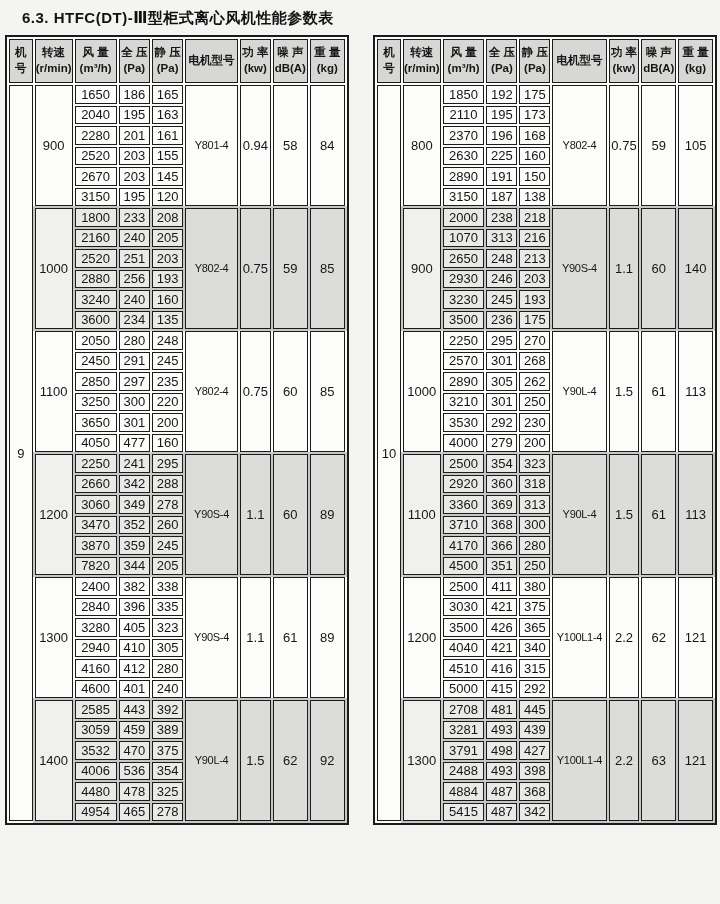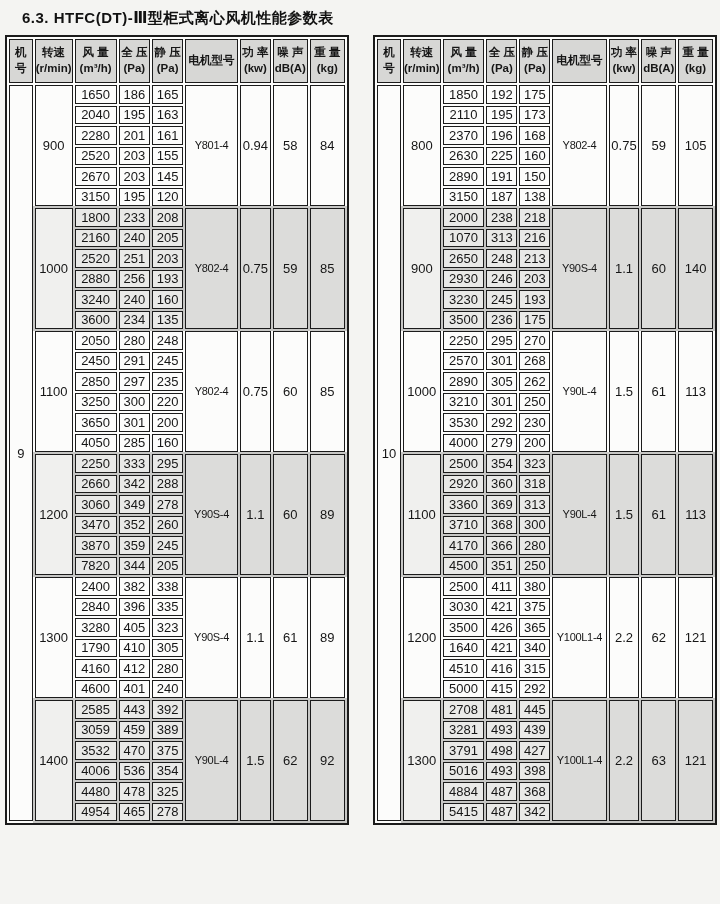--- a/index.html
+++ b/index.html
@@ -224,27 +224,27 @@
             <td class="num">300</td>
             <td class="num">220</td>
           </tr>
           <tr>
             <td class="num">3650</td>
             <td class="num">301</td>
             <td class="num">200</td>
           </tr>
           <tr>
             <td class="num">4050</td>
-            <td class="num">285</td>
+            <td class="num">477</td>
             <td class="num">160</td>
           </tr>
           <tr>
             <td class="speed shaded" rowspan="6">1200</td>
             <td class="num shaded">2250</td>
-            <td class="num shaded">333</td>
+            <td class="num shaded">241</td>
             <td class="num shaded">295</td>
             <td class="motor shaded" rowspan="6">Y90S-4</td>
             <td class="big shaded" rowspan="6">1.1</td>
             <td class="big shaded" rowspan="6">60</td>
             <td class="big shaded" rowspan="6">89</td>
           </tr>
           <tr>
             <td class="num shaded">2660</td>
             <td class="num shaded">342</td>
             <td class="num shaded">288</td>
@@ -283,21 +283,21 @@
             <td class="num">2840</td>
             <td class="num">396</td>
             <td class="num">335</td>
           </tr>
           <tr>
             <td class="num">3280</td>
             <td class="num">405</td>
             <td class="num">323</td>
           </tr>
           <tr>
-            <td class="num">1790</td>
+            <td class="num">2940</td>
             <td class="num">410</td>
             <td class="num">305</td>
           </tr>
           <tr>
             <td class="num">4160</td>
             <td class="num">412</td>
             <td class="num">280</td>
           </tr>
           <tr>
             <td class="num">4600</td>
@@ -548,21 +548,21 @@
             <td class="num">3030</td>
             <td class="num">421</td>
             <td class="num">375</td>
           </tr>
           <tr>
             <td class="num">3500</td>
             <td class="num">426</td>
             <td class="num">365</td>
           </tr>
           <tr>
-            <td class="num">1640</td>
+            <td class="num">4040</td>
             <td class="num">421</td>
             <td class="num">340</td>
           </tr>
           <tr>
             <td class="num">4510</td>
             <td class="num">416</td>
             <td class="num">315</td>
           </tr>
           <tr>
             <td class="num">5000</td>
@@ -583,21 +583,21 @@
             <td class="num shaded">3281</td>
             <td class="num shaded">493</td>
             <td class="num shaded">439</td>
           </tr>
           <tr>
             <td class="num shaded">3791</td>
             <td class="num shaded">498</td>
             <td class="num shaded">427</td>
           </tr>
           <tr>
-            <td class="num shaded">5016</td>
+            <td class="num shaded">2488</td>
             <td class="num shaded">493</td>
             <td class="num shaded">398</td>
           </tr>
           <tr>
             <td class="num shaded">4884</td>
             <td class="num shaded">487</td>
             <td class="num shaded">368</td>
           </tr>
           <tr>
             <td class="num shaded">5415</td>

